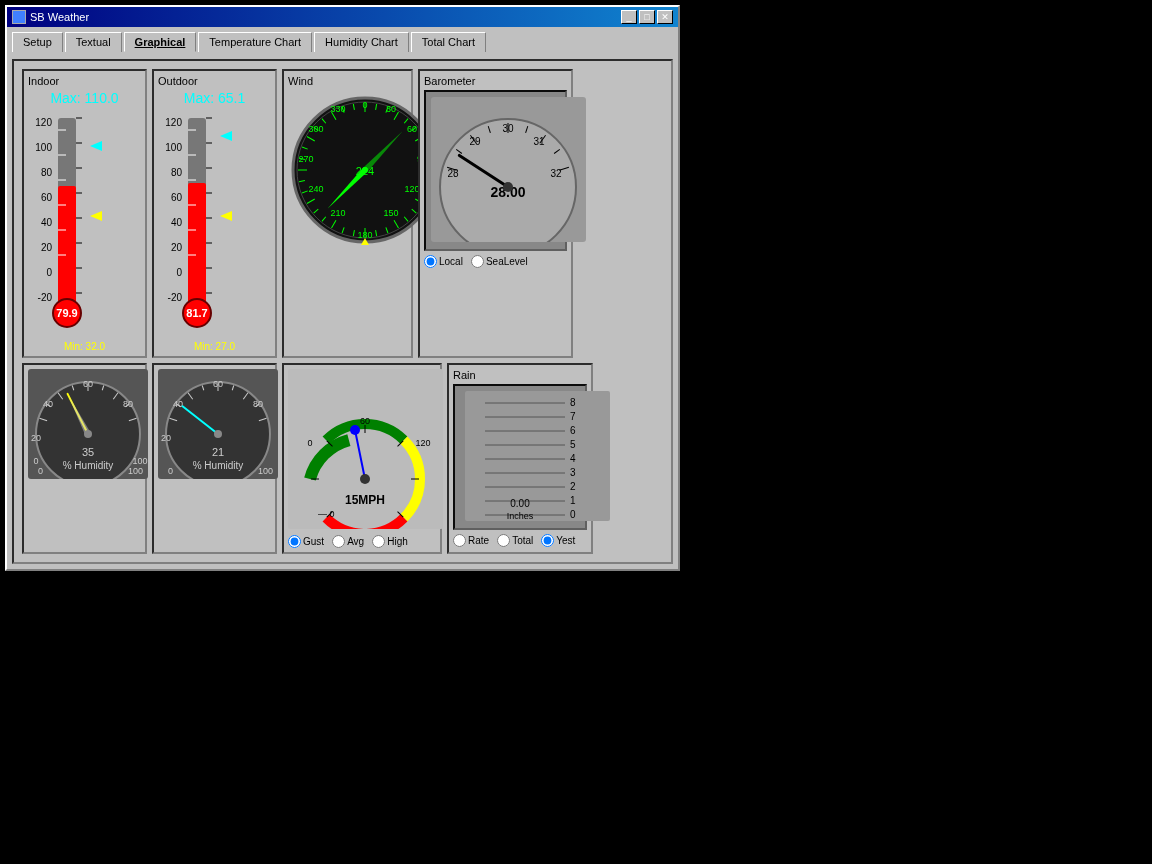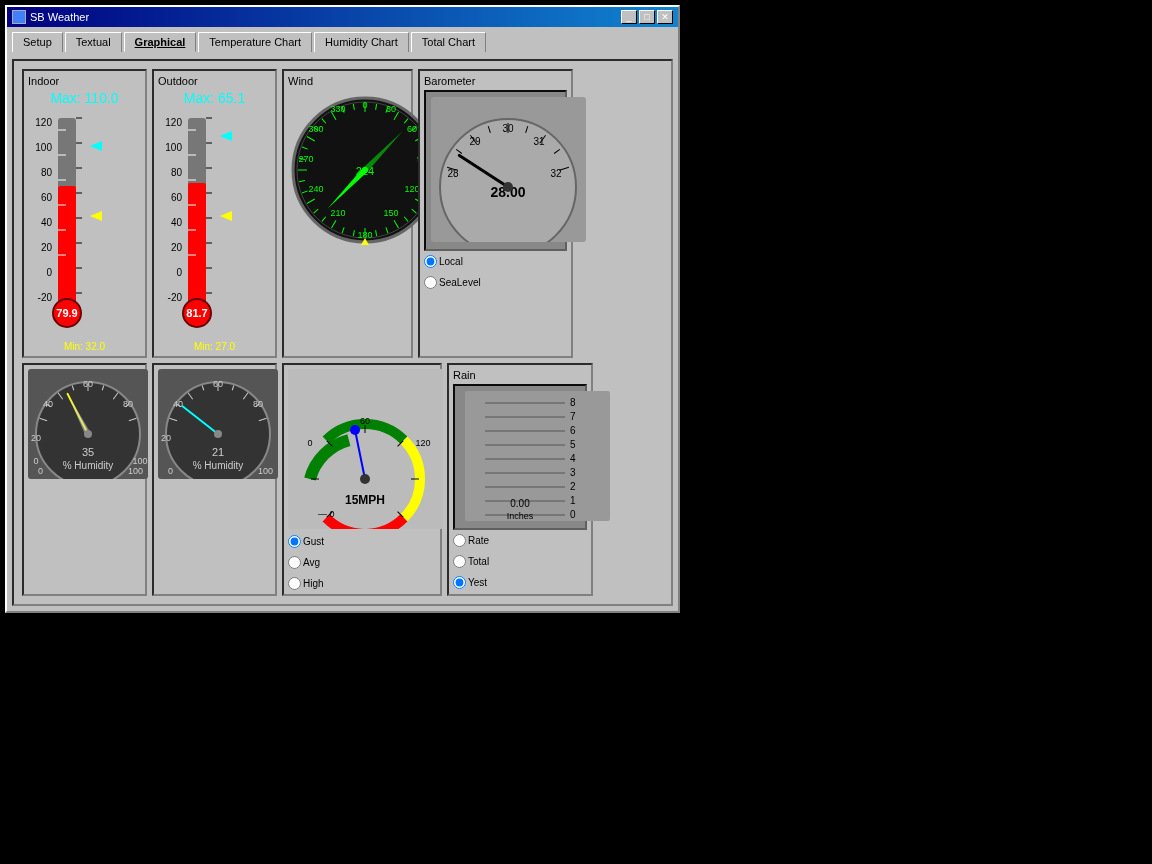--- a/index.html
+++ b/index.html
@@ -164,21 +164,20 @@
       display: flex;
       gap: 5px;
       margin-top: 5px;
     }
 
     .radio-group {
       display: flex;
       gap: 8px;
       margin-top: 4px;
       font-size: 10px;
-      flex-direction: column;
     }
 
     .radio-group label {
       display: flex;
       align-items: center;
       gap: 2px;
     }
 
     svg text {
       font-family: Arial, sans-serif;

